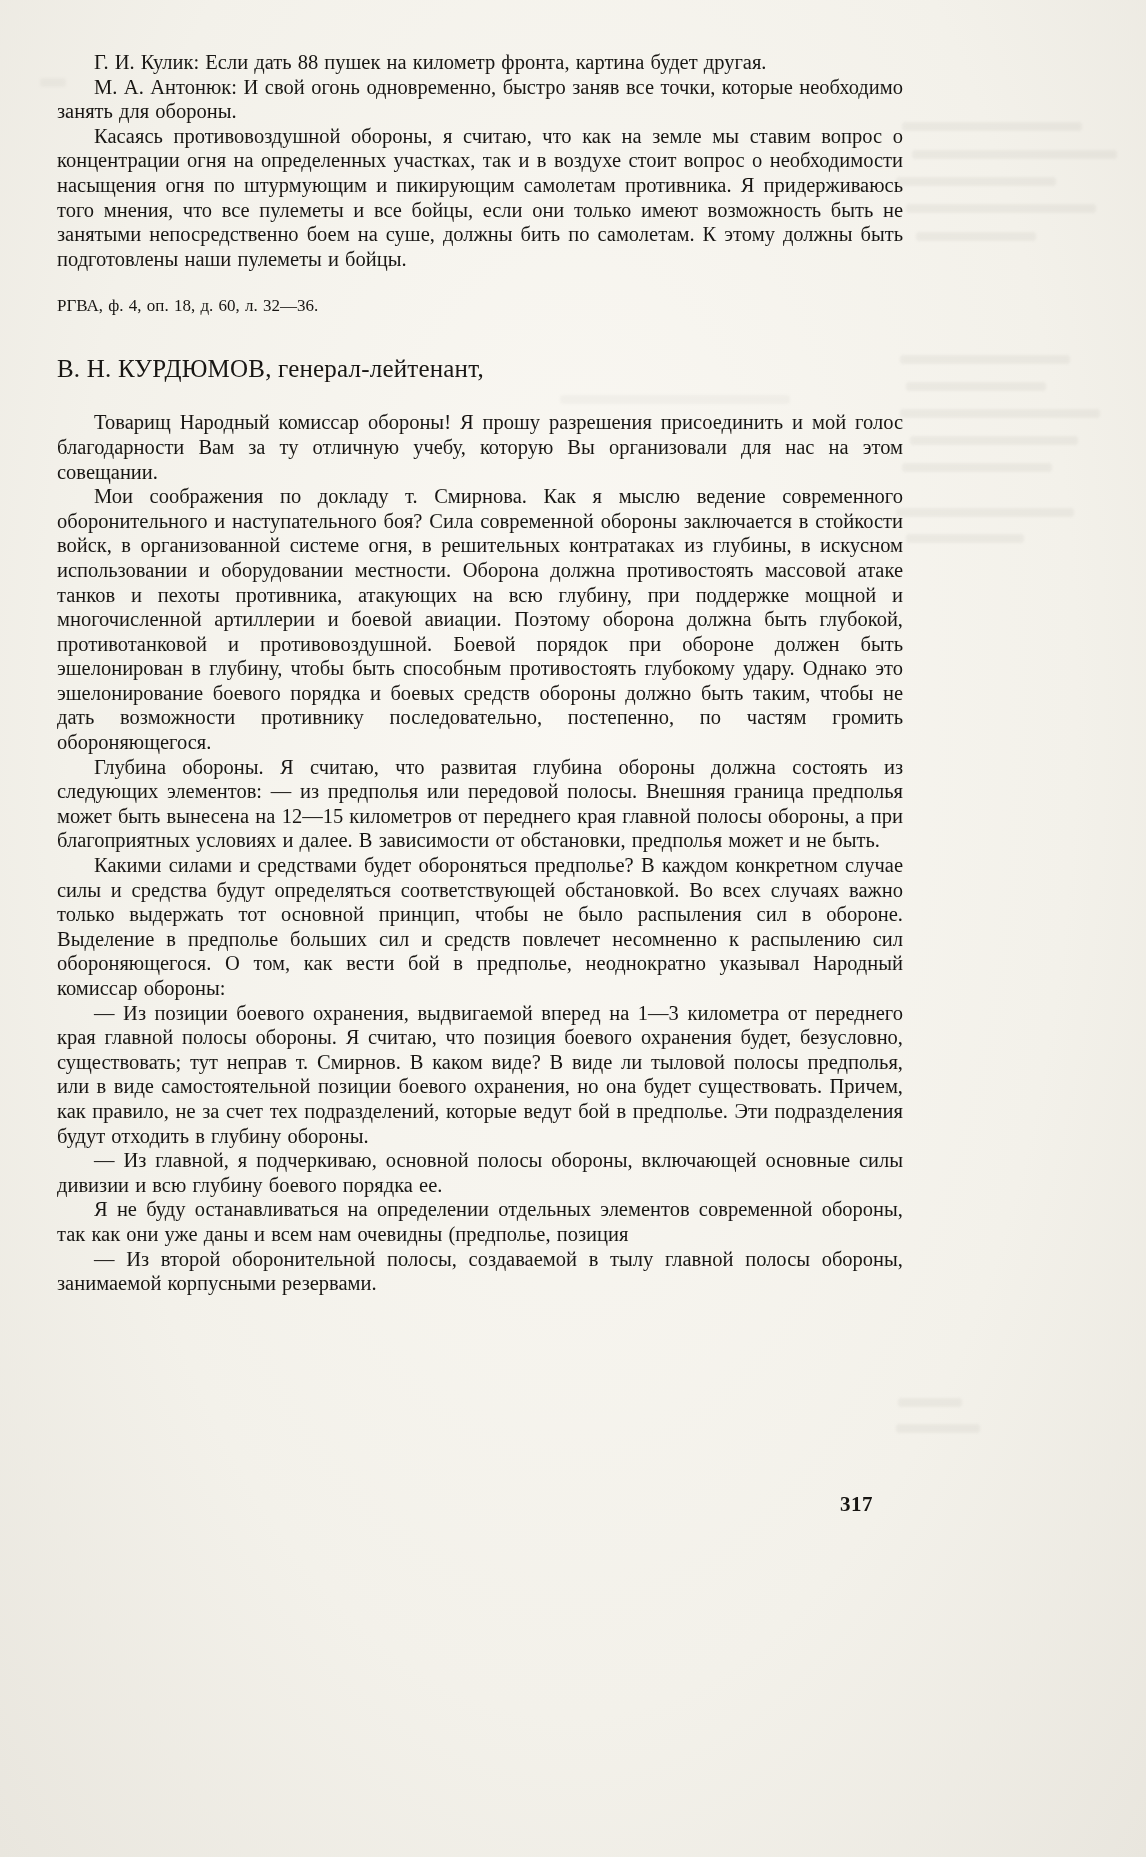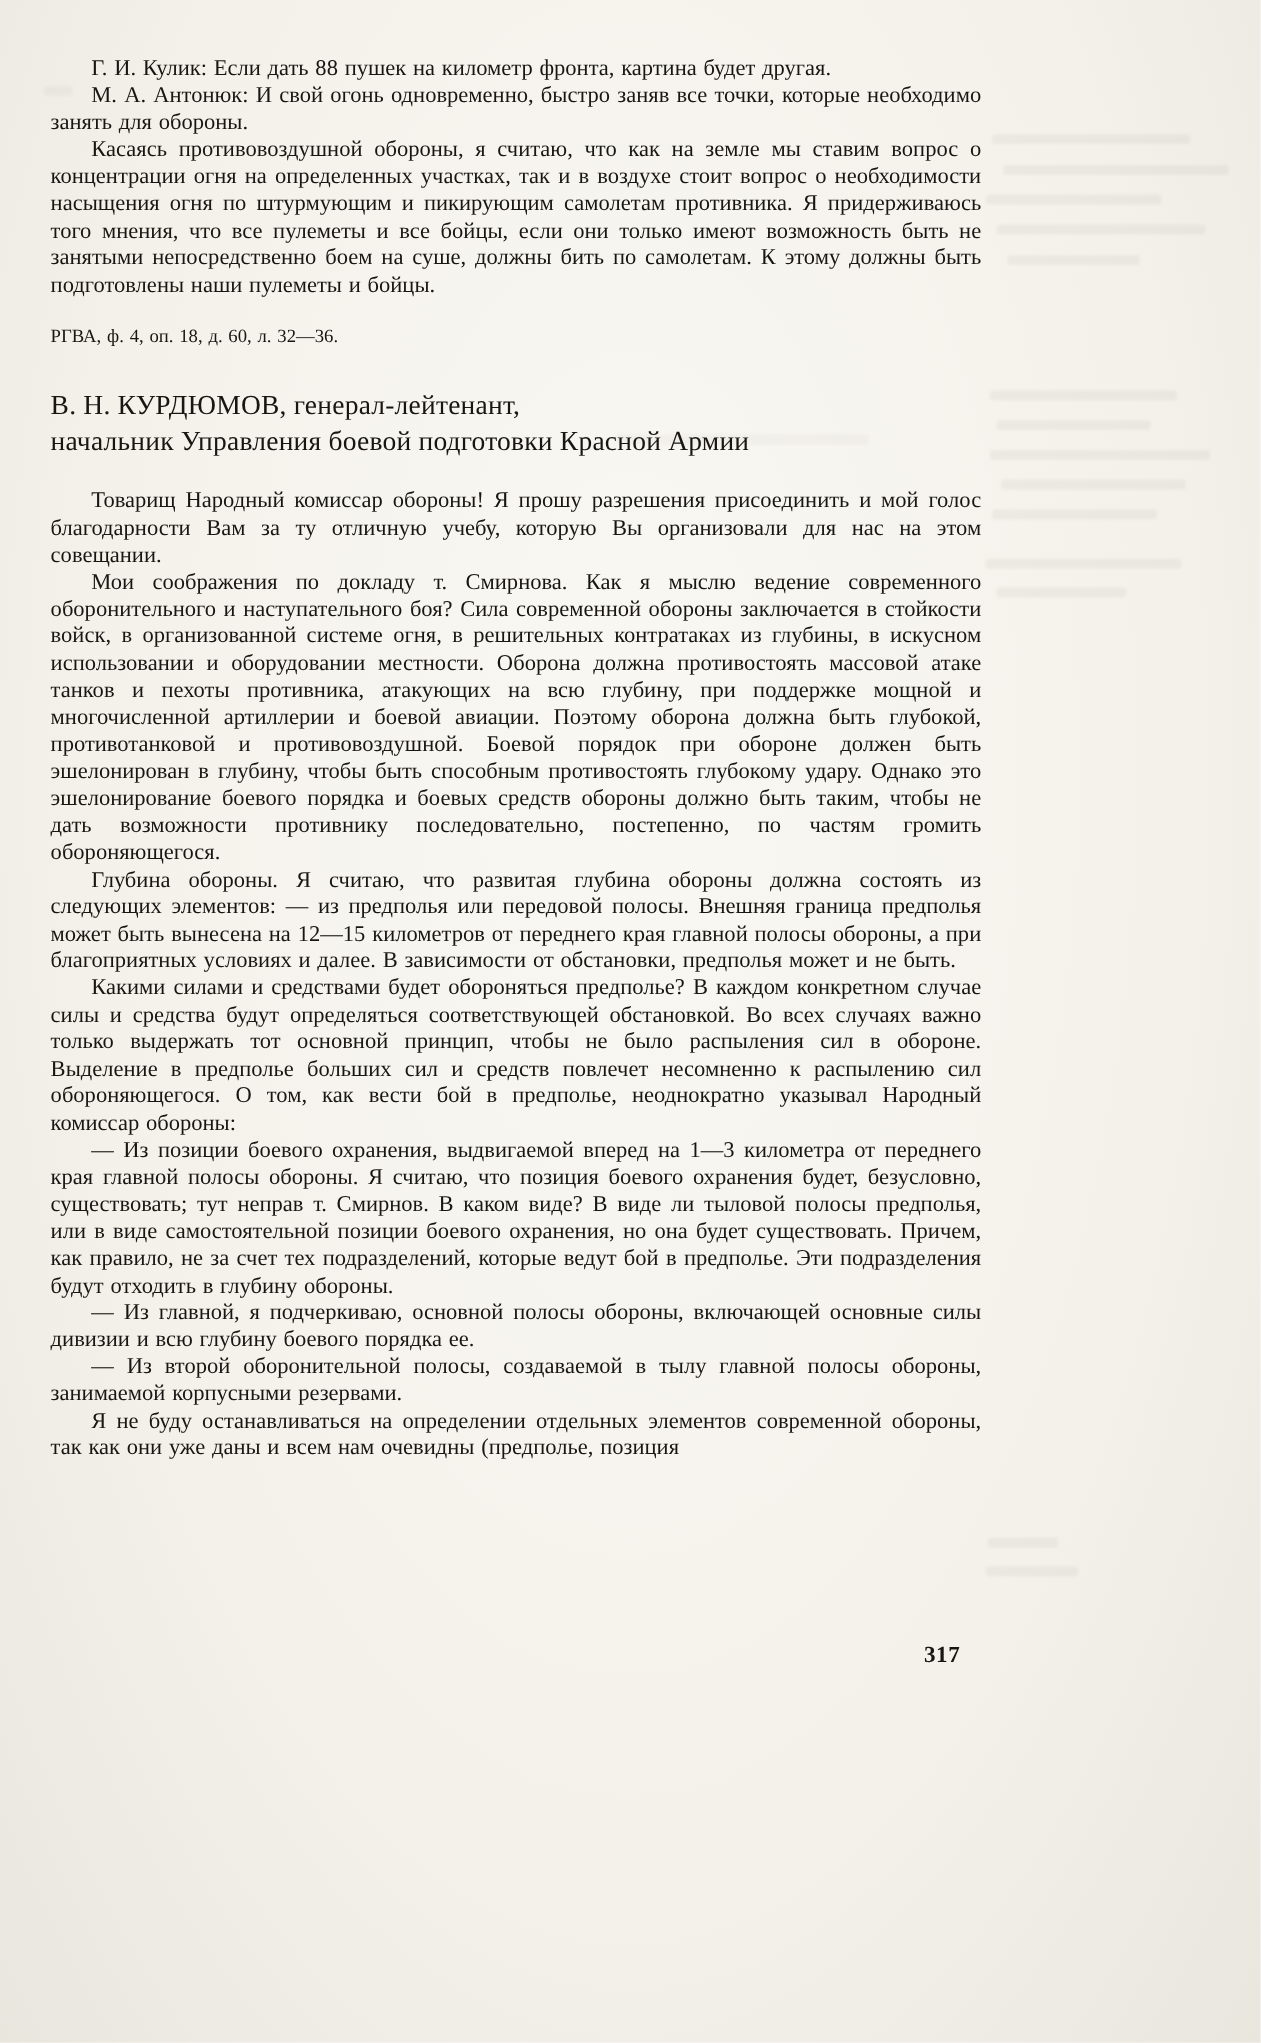--- a/index.html
+++ b/index.html
@@ -10,21 +10,21 @@
     width: 1146px;
     height: 1857px;
     position: relative;
     overflow: hidden;
     background: radial-gradient(ellipse at 50% 38%, #faf8f3 0%, #f3f1ea 62%, #e9e6de 100%);
     font-family: "Liberation Serif", "DejaVu Serif", serif;
     color: #181613;
   }
   .content {
     position: absolute;
-    left: 46px;
+    left: 57px;
     top: 50px;
     width: 846px;
   }
   .para {
     margin: 0;
     font-size: 20.5px;
     line-height: 24.6px;
     text-align: justify;
     text-indent: 37px;
     word-spacing: 1px;
@@ -113,34 +113,33 @@
 
 
   <p class="para">М. А. Антонюк: И свой огонь одновременно, быстро заняв все точки, которые необходимо занять для обороны.</p>
 
   <p class="para">Касаясь противовоздушной обороны, я считаю, что как на земле мы ставим вопрос о концентрации огня на определенных участках, так и в воздухе стоит вопрос о необходимости насыщения огня по штурмующим и пикирующим самолетам противника. Я придерживаюсь того мнения, что все пулеметы и все бойцы, если они только имеют возможность быть не занятыми непосредственно боем на суше, должны бить по самолетам. К этому должны быть подготовлены наши пулеметы и бойцы.</p>
 
   <p class="para archive">РГВА, ф. 4, оп. 18, д. 60, л. 32—36.</p>
 
   <h2 class="speaker-heading">
     <span class="hline">В. Н. КУРДЮМОВ, генерал-лейтенант,</span>
-    <span class="hline">начальник Управления боевой подготовки Красной Армии</span>
   </h2>
 
   <p class="para">Товарищ Народный комиссар обороны! Я прошу разрешения присоединить и мой голос благодарности Вам за ту отличную учебу, которую Вы организовали для нас на этом совещании.</p>
 
   <p class="para">Мои соображения по докладу т. Смирнова. Как я мыслю ведение современного оборонительного и наступательного боя? Сила современной обороны заключается в стойкости войск, в организованной системе огня, в решительных контратаках из глубины, в искусном использовании и оборудовании местности. Оборона должна противостоять массовой атаке танков и пехоты противника, атакующих на всю глубину, при поддержке мощной и многочисленной артиллерии и боевой авиации. Поэтому оборона должна быть глубокой, противотанковой и противовоздушной. Боевой порядок при обороне должен быть эшелонирован в глубину, чтобы быть способным противостоять глубокому удару. Однако это эшелонирование боевого порядка и боевых средств обороны должно быть таким, чтобы не дать возможности противнику последовательно, постепенно, по частям громить обороняющегося.</p>
 
   <p class="para">Глубина обороны. Я считаю, что развитая глубина обороны должна состоять из следующих элементов: — из предполья или передовой полосы. Внешняя граница предполья может быть вынесена на 12—15 километров от переднего края главной полосы обороны, а при благоприятных условиях и далее. В зависимости от обстановки, предполья может и не быть.</p>
 
   <p class="para">Какими силами и средствами будет обороняться предполье? В каждом конкретном случае силы и средства будут определяться соответствующей обстановкой. Во всех случаях важно только выдержать тот основной принцип, чтобы не было распыления сил в обороне. Выделение в предполье больших сил и средств повлечет несомненно к распылению сил обороняющегося. О том, как вести бой в предполье, неоднократно указывал Народный комиссар обороны:</p>
 
   <p class="para">— Из позиции боевого охранения, выдвигаемой вперед на 1—3 километра от переднего края главной полосы обороны. Я считаю, что позиция боевого охранения будет, безусловно, существовать; тут неправ т. Смирнов. В каком виде? В виде ли тыловой полосы предполья, или в виде самостоятельной позиции боевого охранения, но она будет существовать. Причем, как правило, не за счет тех подразделений, которые ведут бой в предполье. Эти подразделения будут отходить в глубину обороны.</p>
 
   <p class="para">— Из главной, я подчеркиваю, основной полосы обороны, включающей основные силы дивизии и всю глубину боевого порядка ее.</p>
 
+  <p class="para">Я не буду останавливаться на определении отдельных элементов современной обороны, так как они уже даны и всем нам очевидны (предполье, позиция</p>
+
   <p class="para">— Из второй оборонительной полосы, создаваемой в тылу главной полосы обороны, занимаемой корпусными резервами.</p>
-
-  <p class="para">Я не буду останавливаться на определении отдельных элементов современной обороны, так как они уже даны и всем нам очевидны (предполье, позиция</p>
 
 </div>
 
 <div class="page-number">317</div>
 
 </body></html>

